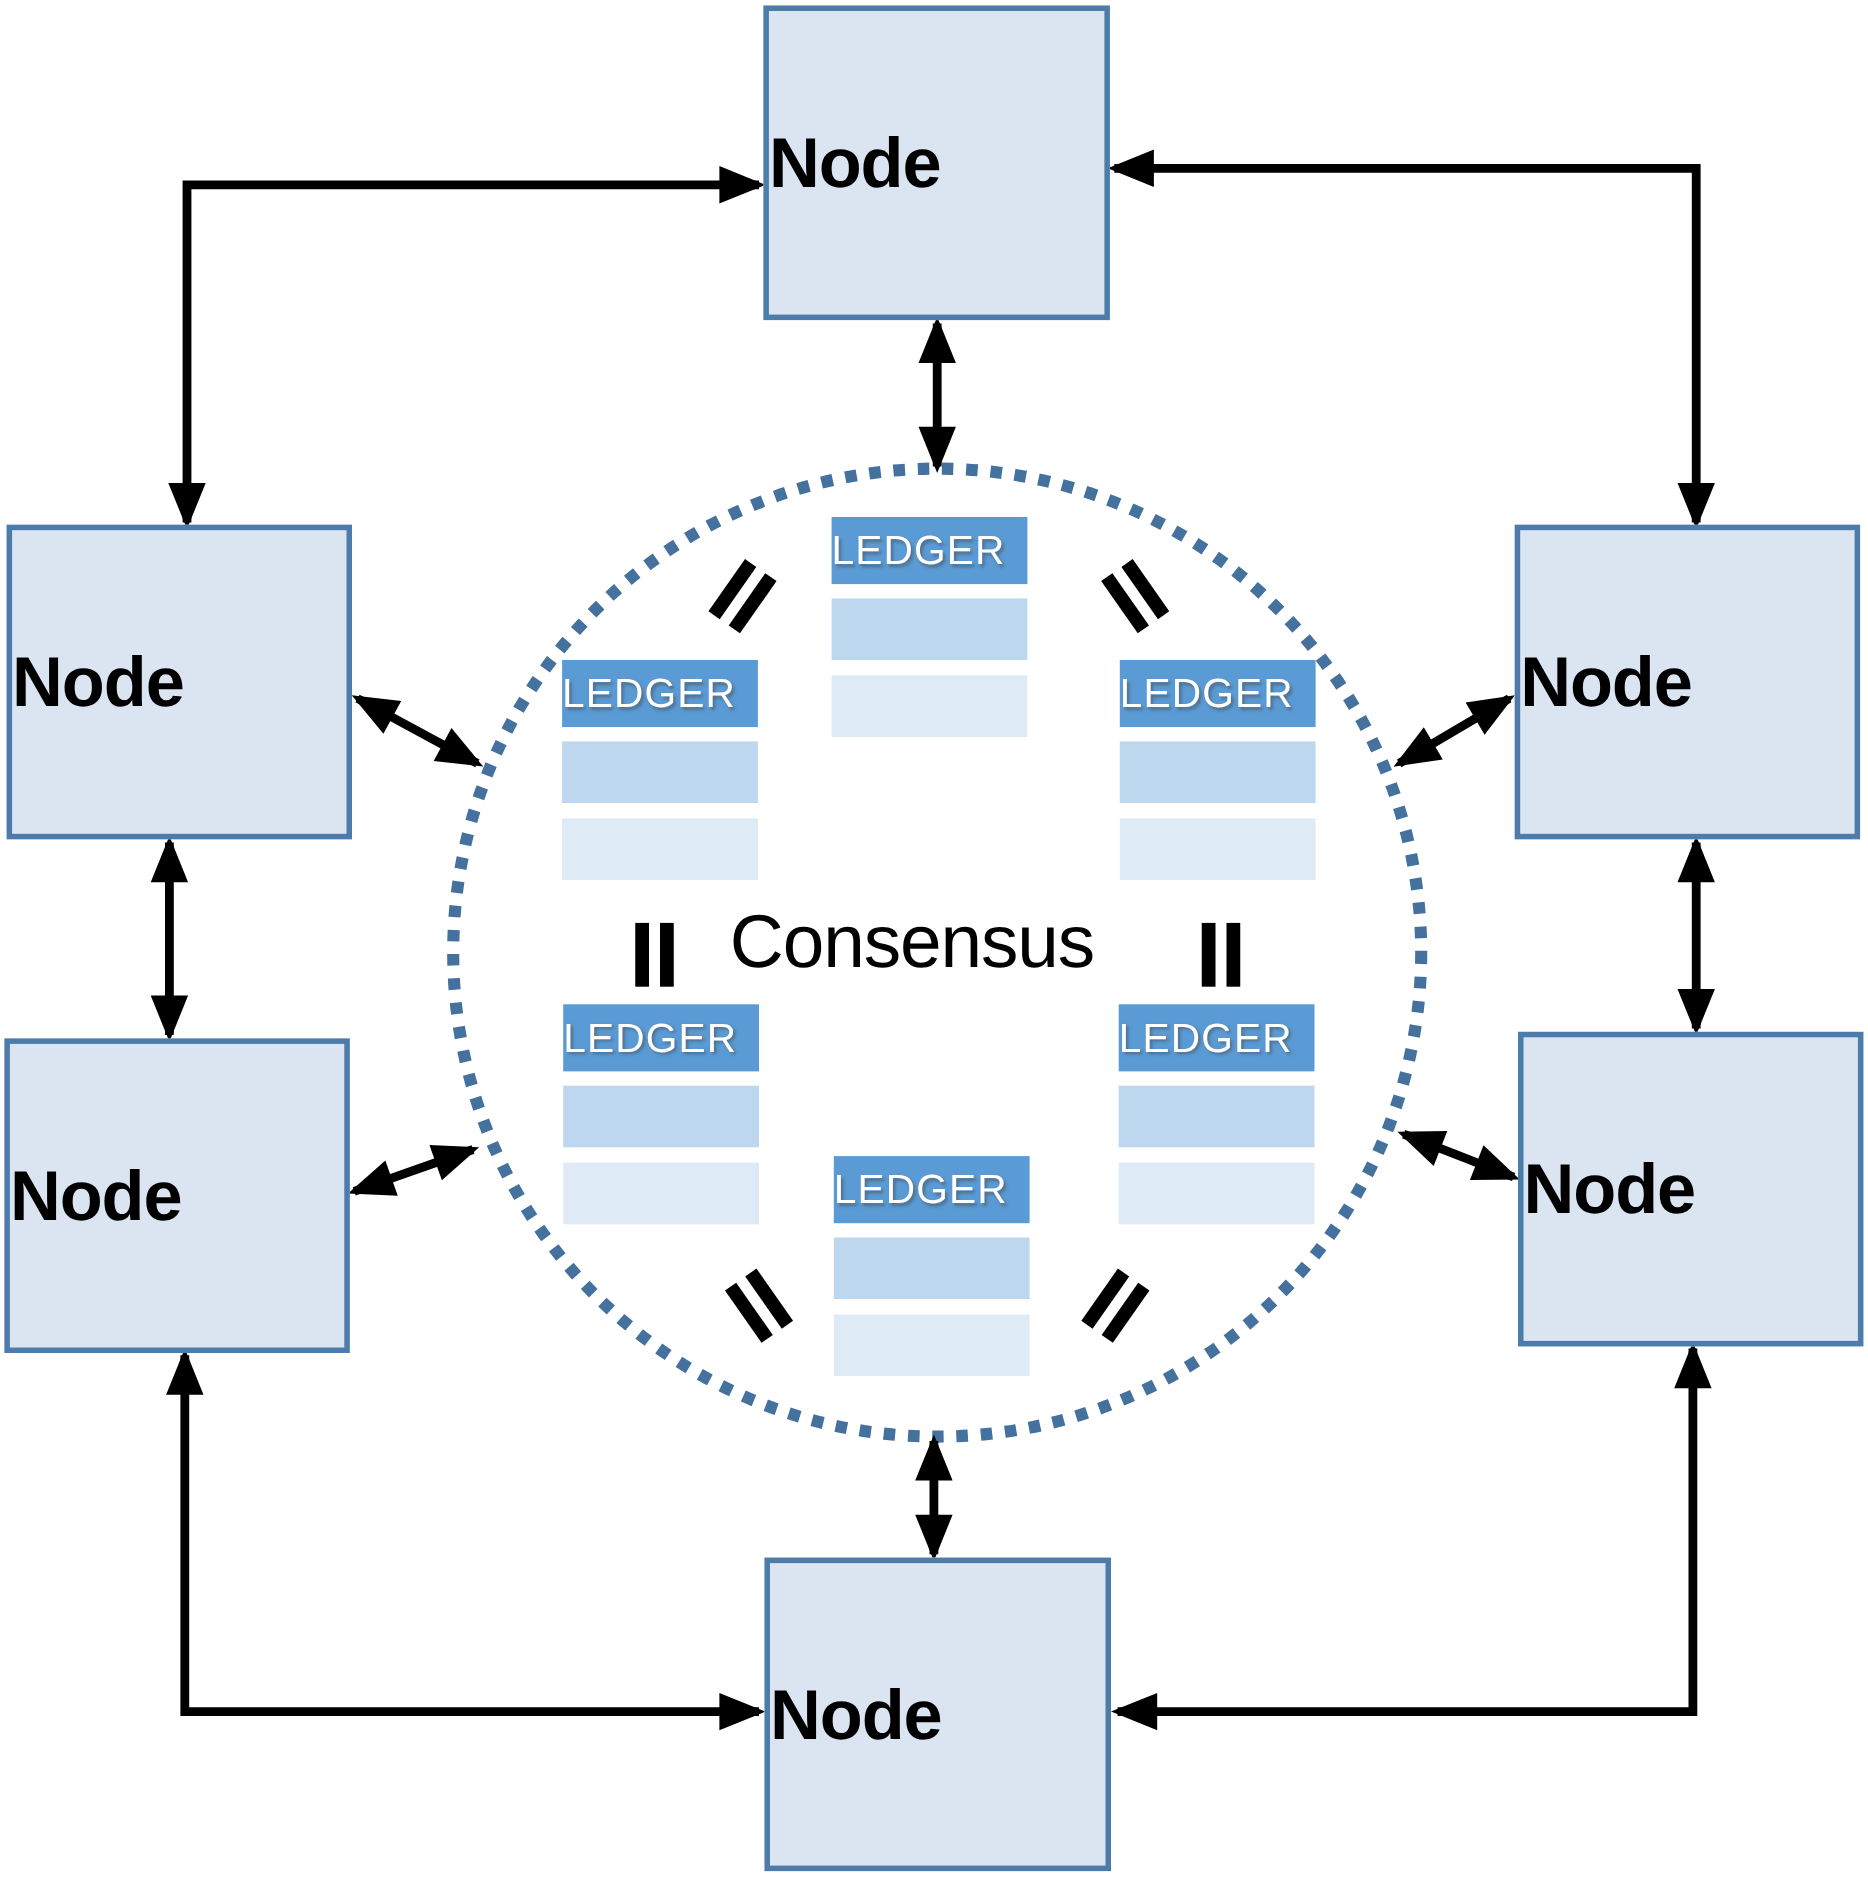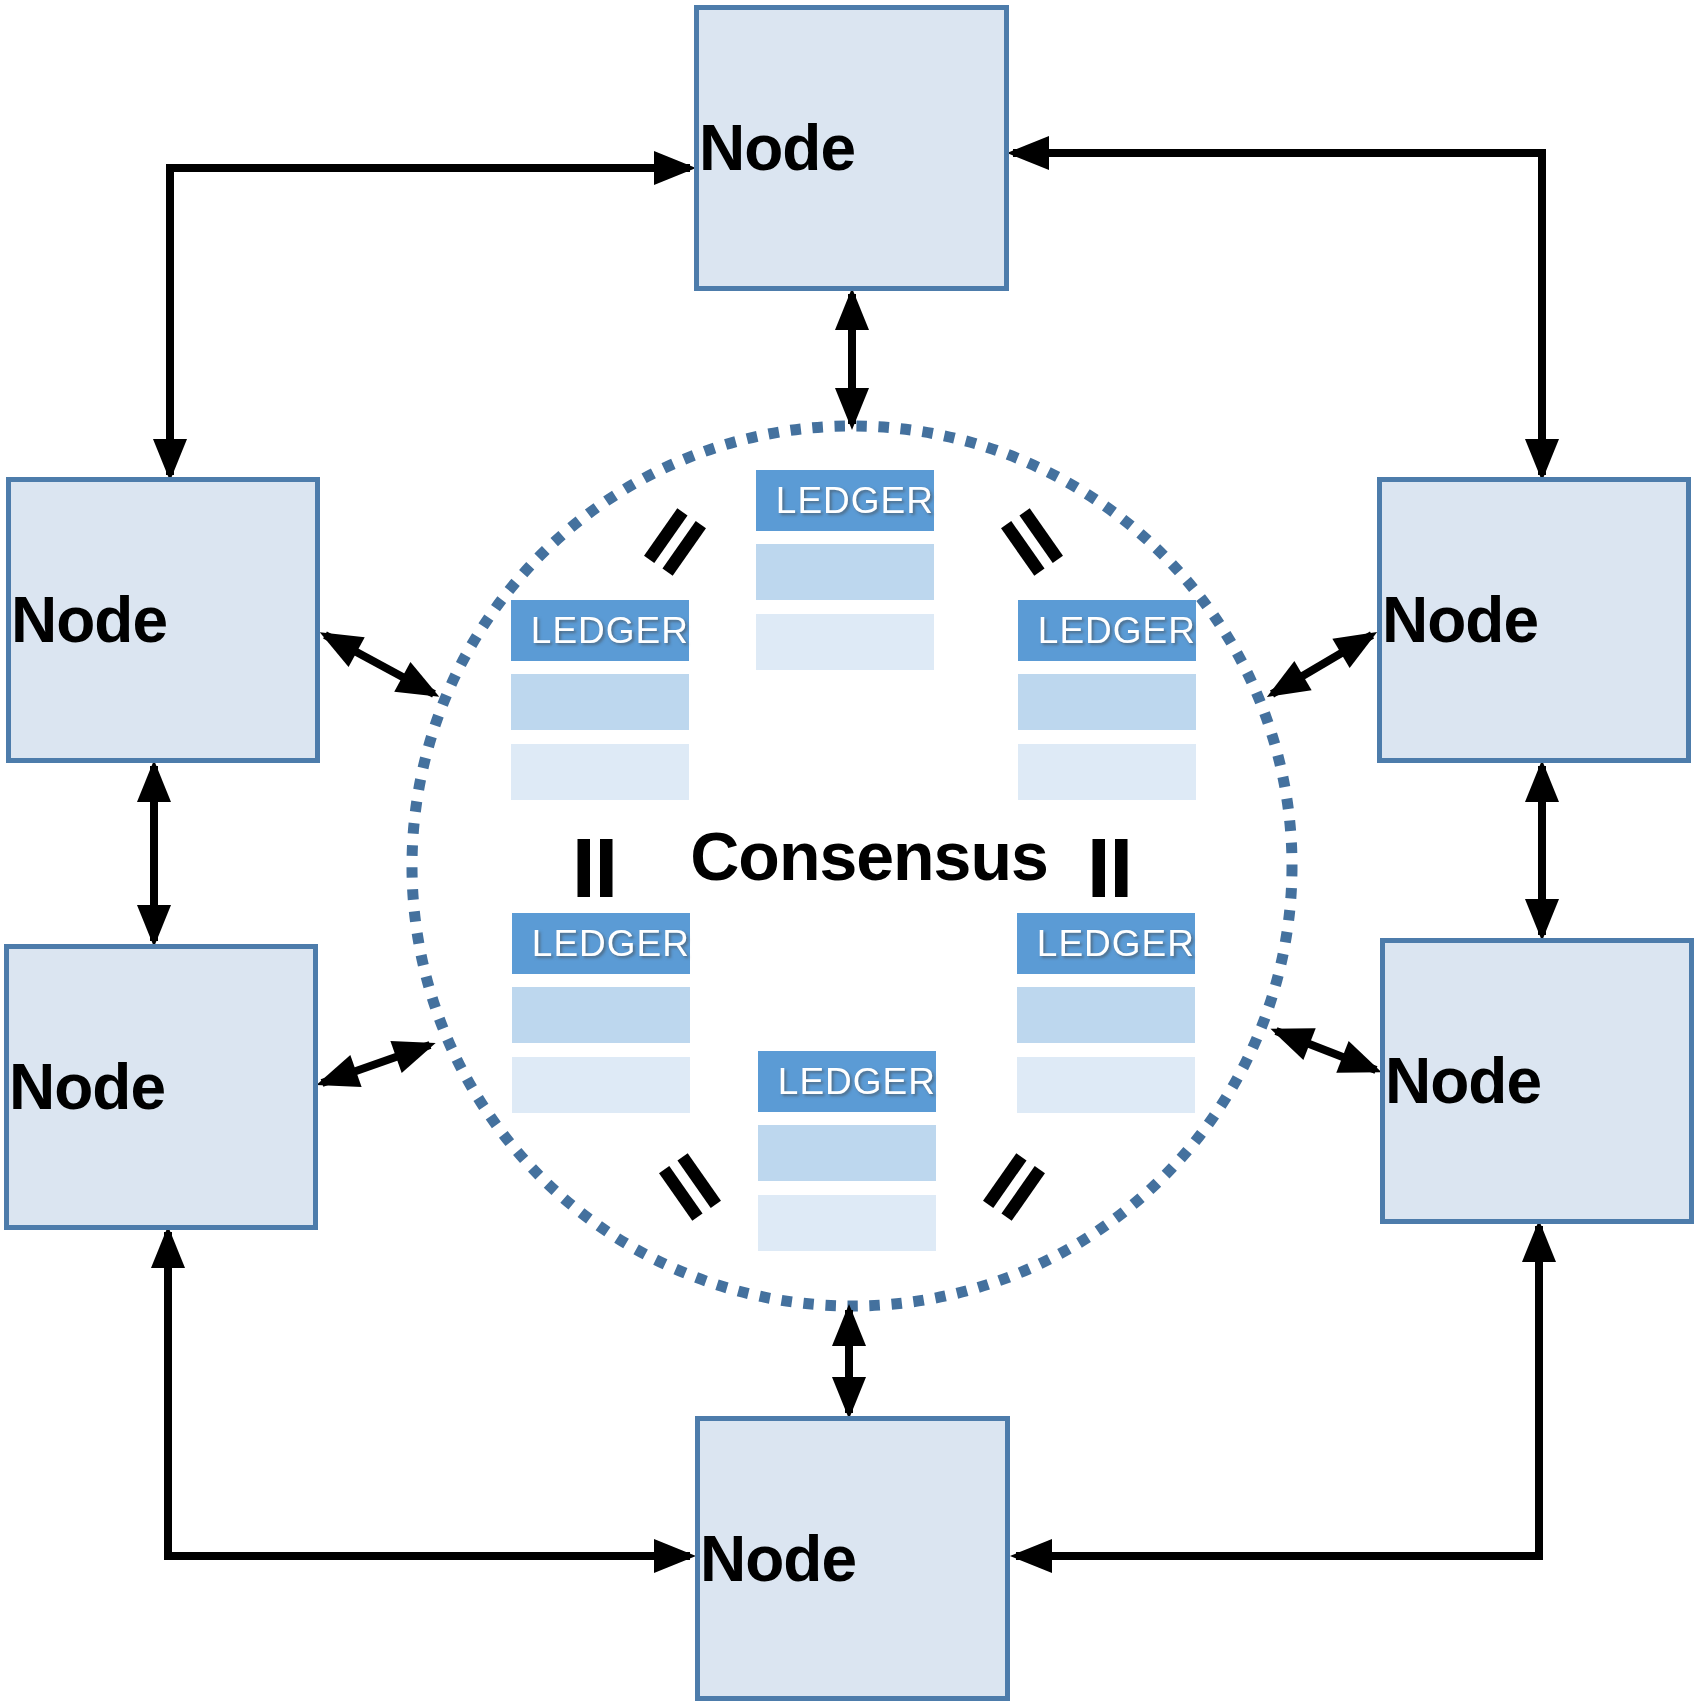--- a/index.html
+++ b/index.html
@@ -42,44 +42,44 @@
   .node-upper-right{left:1377px;top:477px;width:314px;height:286px;}
   .node-lower-left{left:4px;top:944px;width:314px;height:286px;}
   .node-lower-right{left:1380px;top:938px;width:314px;height:286px;}
   .node-bottom{left:695px;top:1416px;width:315px;height:285px;}
 
   
   .ledger{position:absolute;width:178px;}
   .ledger-header{
     height:61px;
     background:var(--ledger-header);
-    display:flex;align-items:center;justify-content:flex-end;
+    display:flex;align-items:center;justify-content:flex-start;
   }
   .ledger-header span{
     color:var(--ledger-text);
     font-size:37px;
     letter-spacing:1px;
     text-shadow:2px 2px 3px rgba(70,70,70,0.55);
   }
   .ledger-row{height:56px;}
   .ledger-row.row1{margin-top:13px;background:var(--ledger-row-1);}
   .ledger-row.row2{margin-top:14px;background:var(--ledger-row-2);}
   .ledger-top{left:756px;top:470px;}
   .ledger-upper-left{left:511px;top:600px;}
   .ledger-upper-right{left:1018px;top:600px;}
   .ledger-lower-left{left:512px;top:913px;}
   .ledger-lower-right{left:1017px;top:913px;}
   .ledger-bottom{left:758px;top:1051px;}
 
   
   .consensus{
     position:absolute;
-    left:596px;top:822px;width:546px;
+    left:556px;top:822px;width:546px;
     text-align:center;
-    font-weight:bold;
+    font-weight:normal;
     font-size:68px;
     line-height:1;
     color:var(--text);
     letter-spacing:-1px;
   }
 
   svg .arrow-line{stroke:var(--arrow);stroke-width:8;fill:none;}
   svg .equals-bar{fill:var(--arrow);}
   svg .consensus-circle{
     fill:none;

